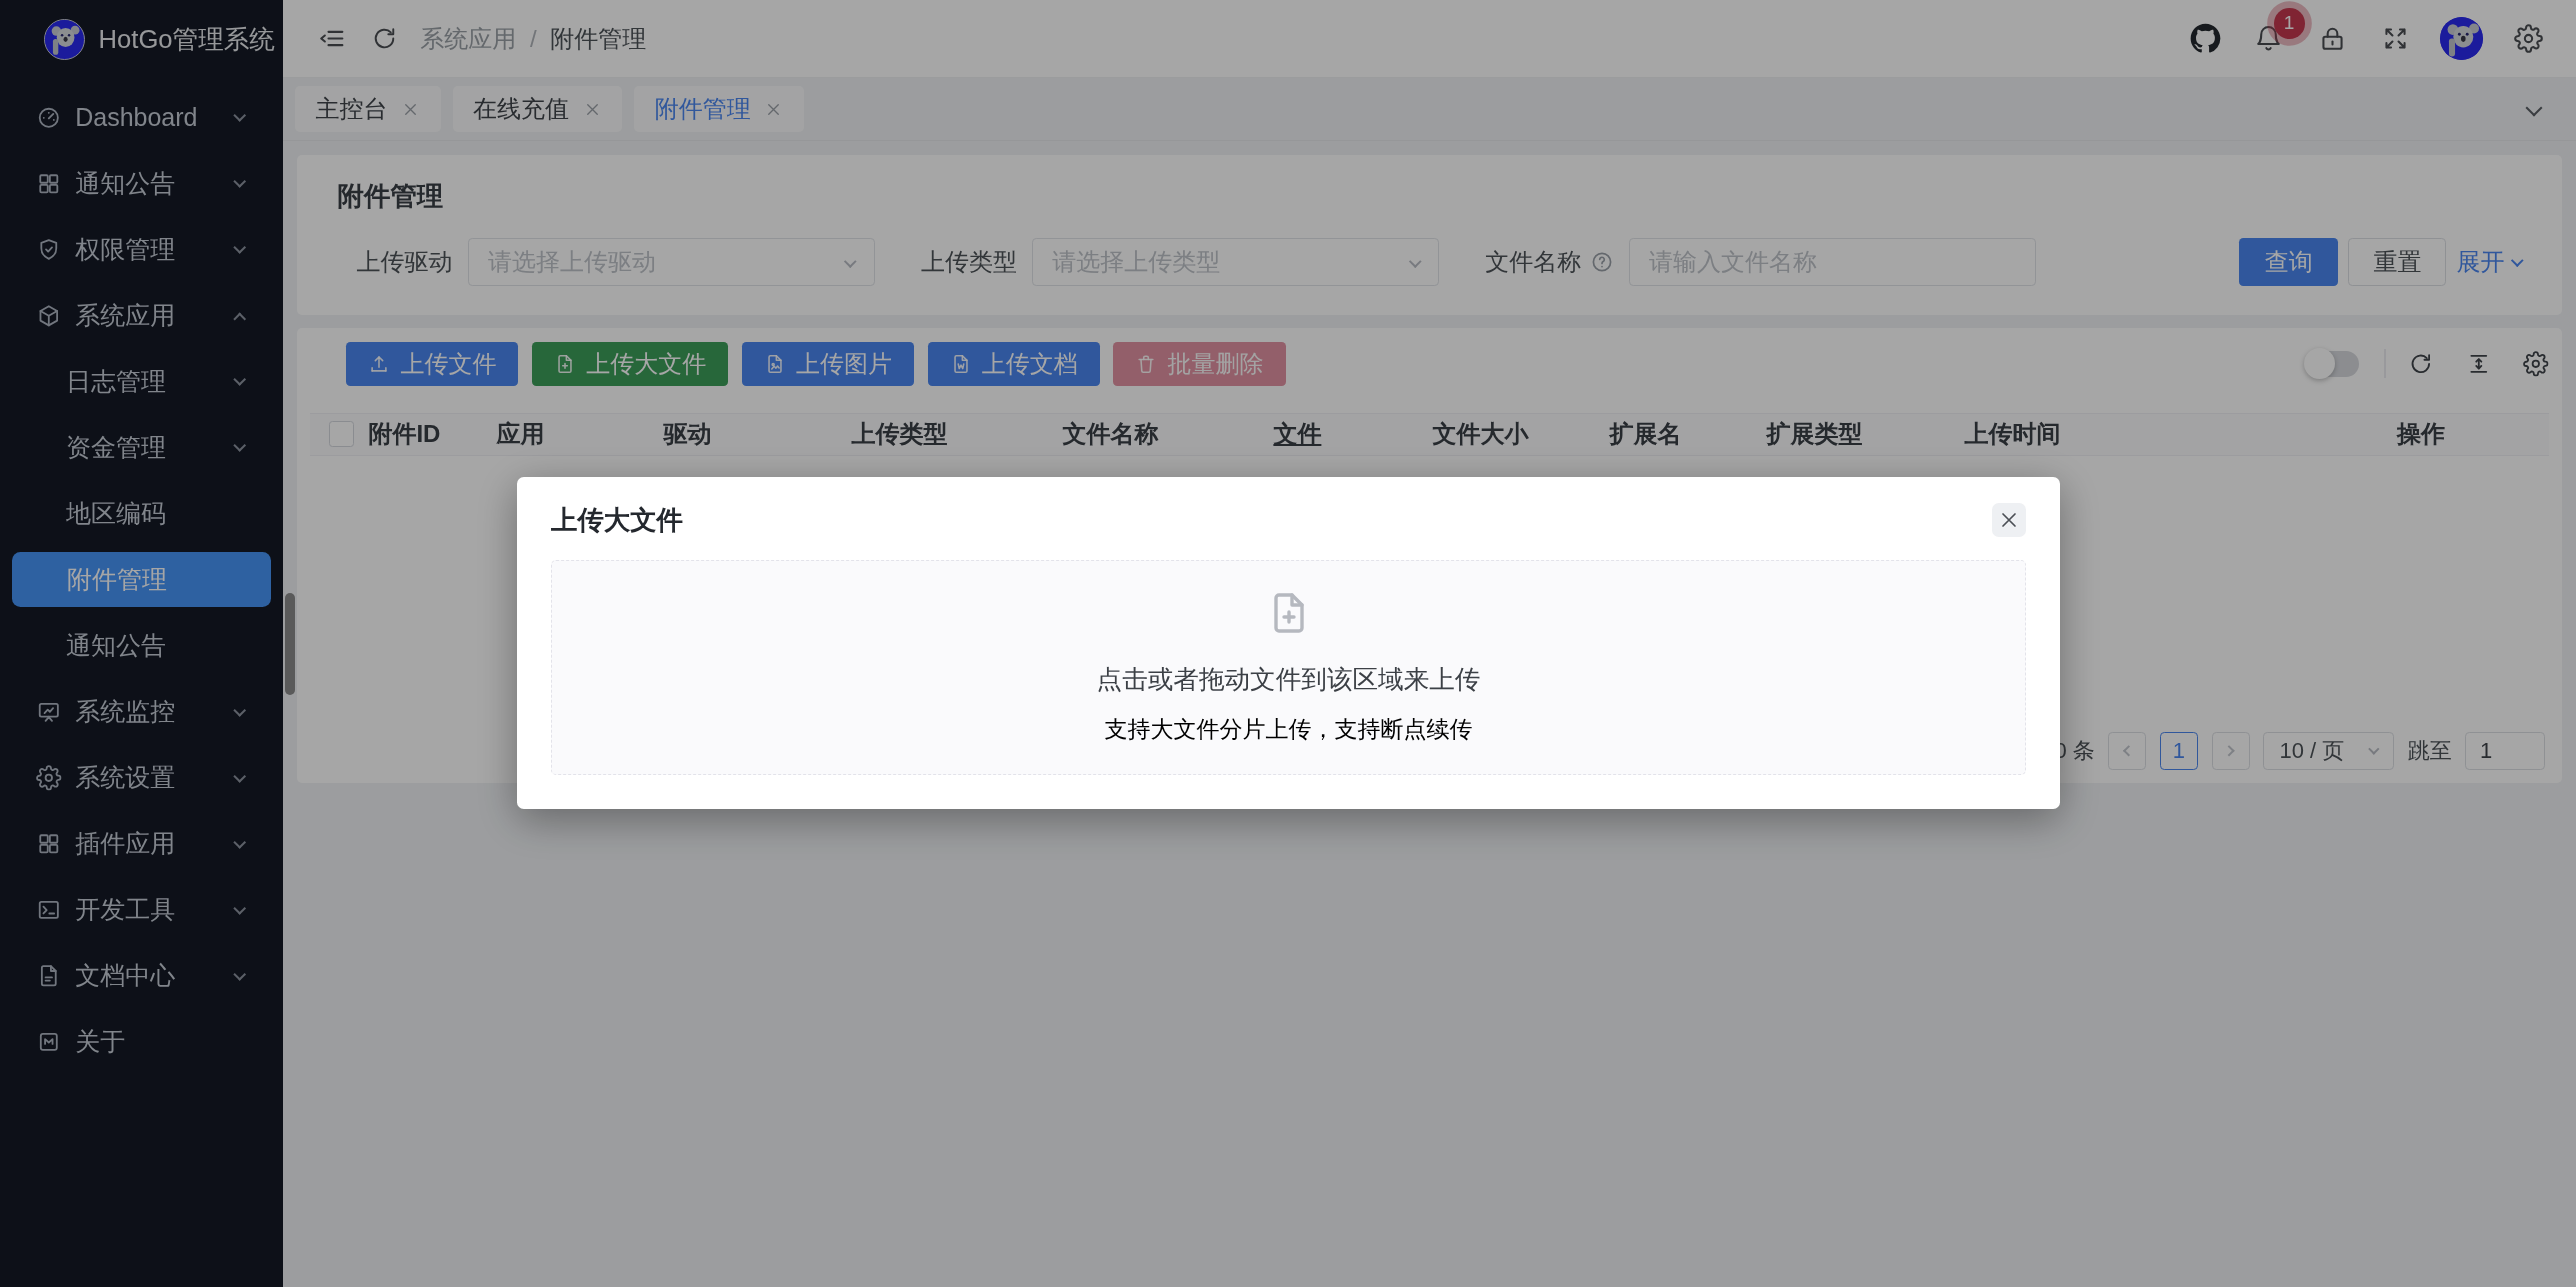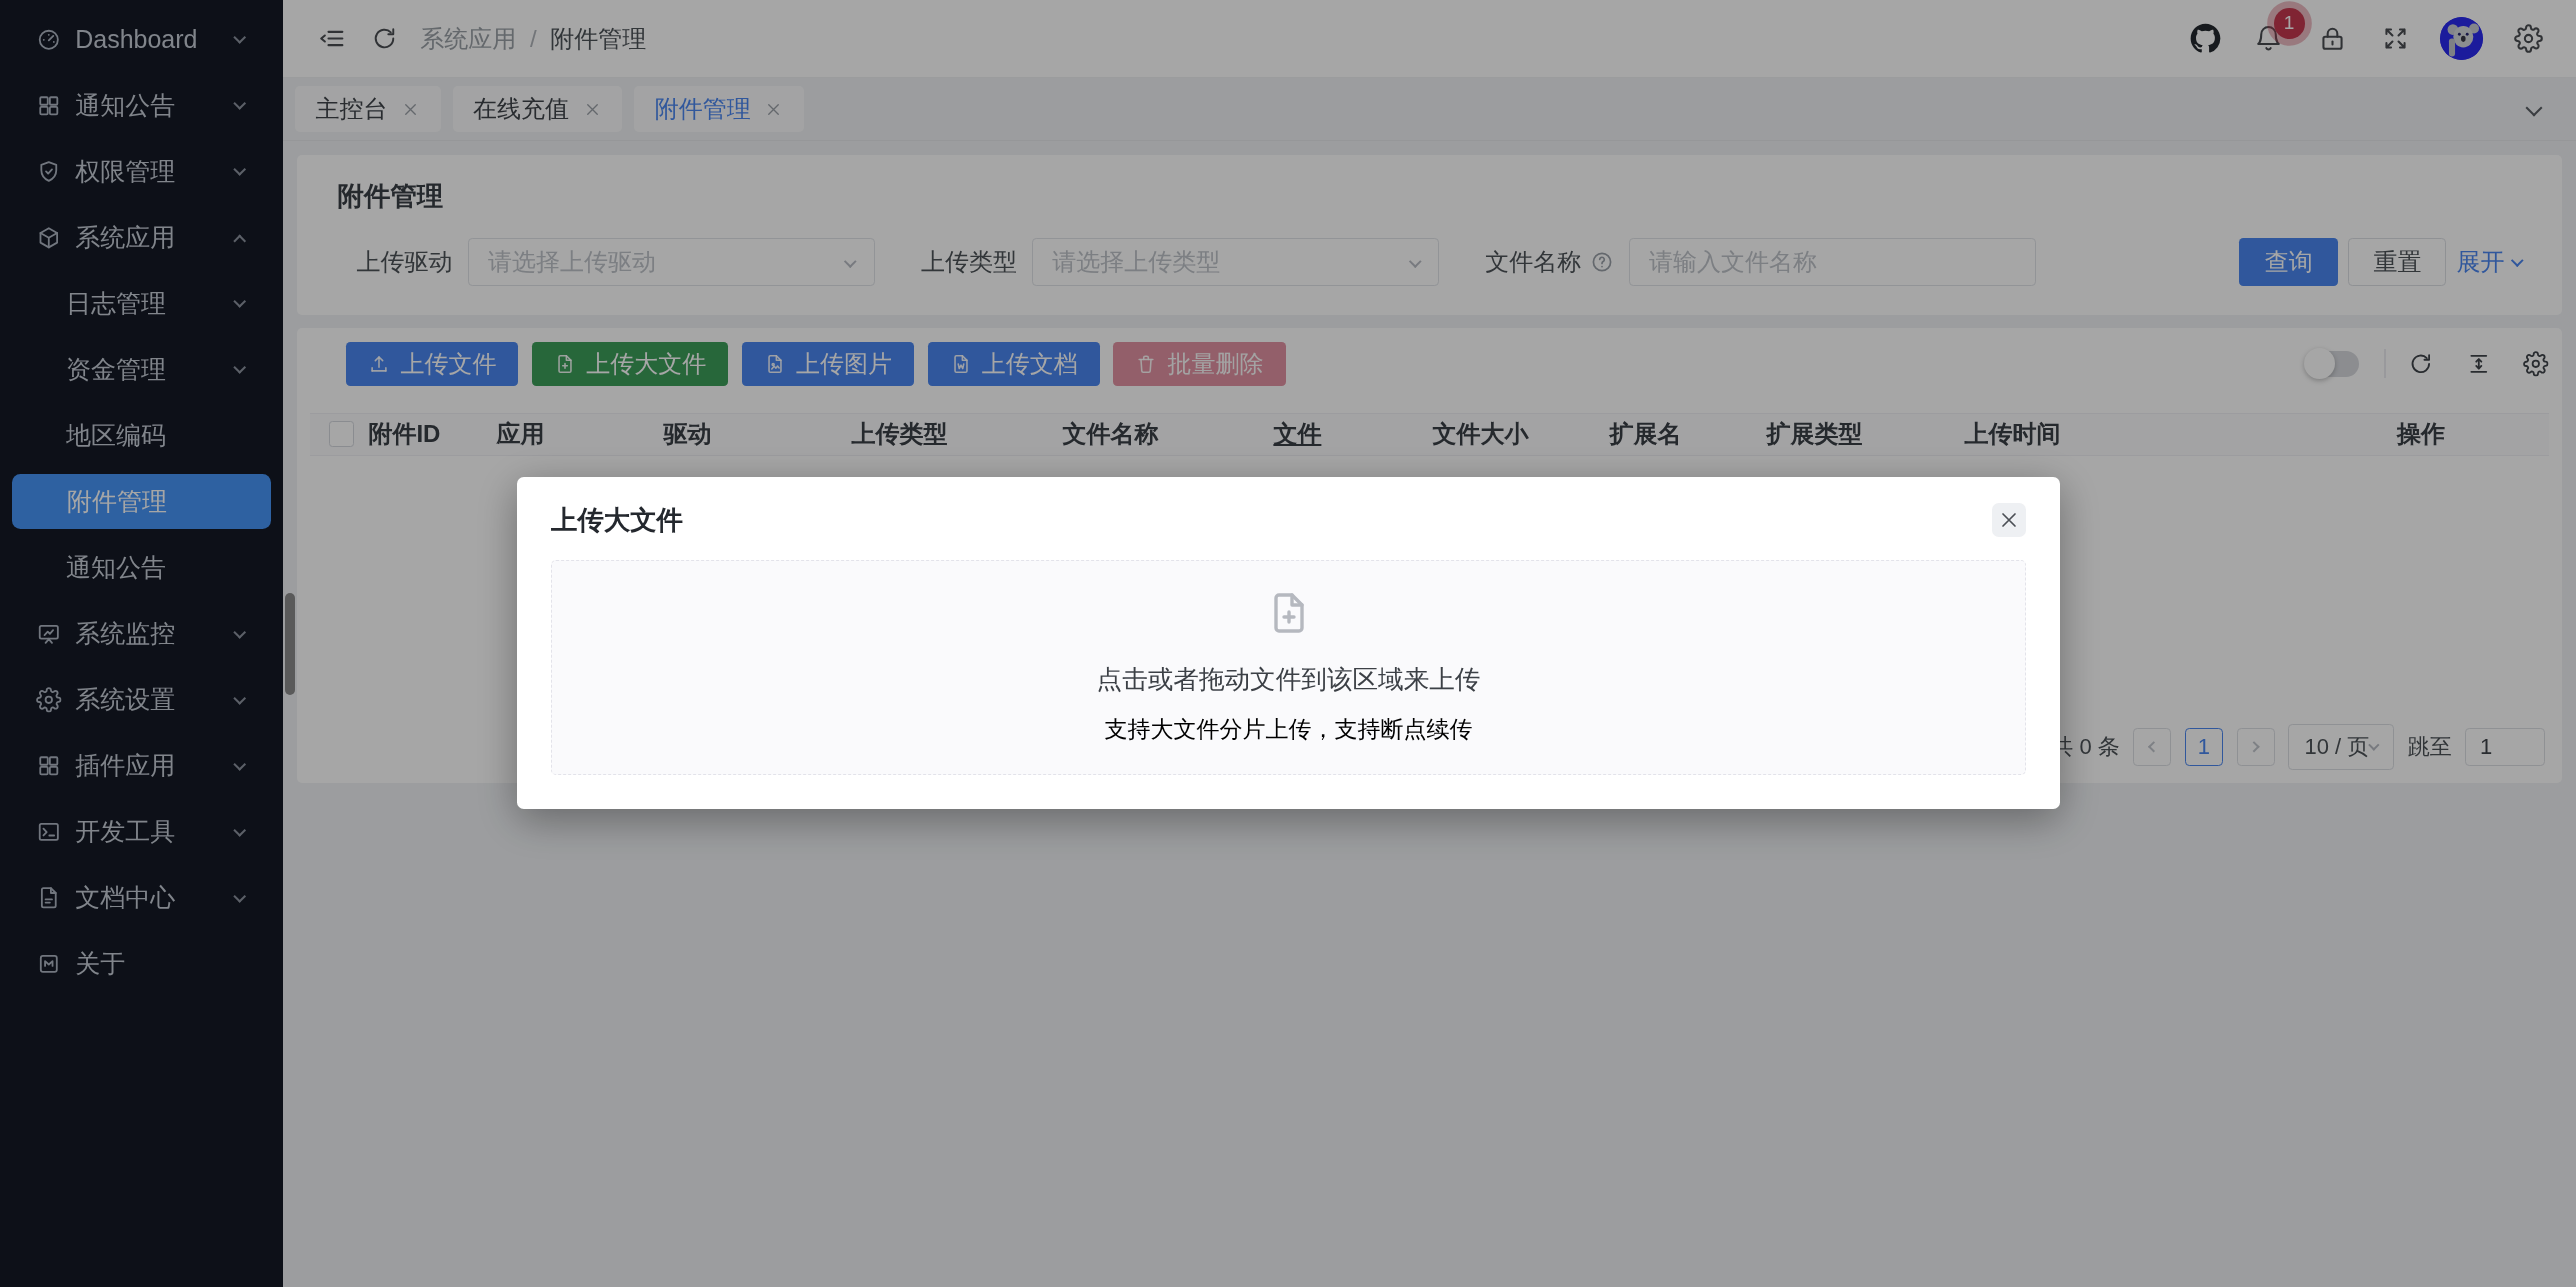--- a/index.html
+++ b/index.html
@@ -96,22 +96,22 @@
   .cbx { width:25.6px; height:25.6px; border:1.7px solid #d4d7dd; border-radius:3.4px; background:#fff; margin-left:8.5px; }
 
   .pagination { position:absolute; right:17px; bottom:13.6px; display:flex; align-items:center; gap:13.6px;
     font-size:22px; color:#4d5358; }
   .pg-box { width:38px; height:38px; border:1.7px solid #dcdfe4; border-radius:4.3px; background:#fff;
     display:flex; align-items:center; justify-content:center; cursor:pointer; color:#c2c6cd; }
   .pg-box .chev { width:7.7px; height:7.7px; }
   .chev.left { transform:rotate(135deg); margin-left:3.4px; }
   .chev.right { transform:rotate(-45deg); margin-right:3.4px; }
   .pg-box.active { border-color:#4a86f0; color:#4a86f0; font-size:22px; }
-  .pg-select { height:46px; border:1.7px solid #dcdfe4; border-radius:4.3px; background:#fff; display:flex;
-    align-items:center; gap:1px; padding:0 15.3px; cursor:pointer; }
+  .pg-select { height:38px; border:1.7px solid #dcdfe4; border-radius:4.3px; background:#fff; display:flex;
+    align-items:center; gap:26px; padding:0 15.3px; cursor:pointer; }
   .pg-select .chev { width:7.7px; height:7.7px; color:#b8bcc4; margin-top:-2.6px; }
   .pg-jump { width:80px; height:38px; border:1.7px solid #dcdfe4; border-radius:4.3px; padding:0 13.6px;
     font-size:22px; color:#3f444a; outline:none; font-family:inherit; }
 
   
   .mask { position:fixed; inset:0; background:rgba(0,0,0,0.35); z-index:90; }
   .modal { position:fixed; left:517px; top:477px; width:1543px; height:332px; background:#fff; border-radius:6.8px;
     z-index:95; box-shadow:0 10.2px 41px rgba(0,0,0,.35); padding:25.6px 34px; }
   .modal-head { display:flex; align-items:flex-start; }
   .modal-title { font-size:26.4px; font-weight:600; color:#24282e; }
@@ -288,20 +288,26 @@
       <ellipse cx="13" cy="11" rx="5.6" ry="6" fill="#d6dade"></ellipse>
       <circle cx="10.8" cy="9.6" r="0.8" fill="#2a2a70"></circle>
       <circle cx="15.2" cy="9.6" r="0.8" fill="#2a2a70"></circle>
       <ellipse cx="13" cy="12.2" rx="1.3" ry="1.7" fill="#3a3a46"></ellipse>
       <rect x="5" y="12" width="3.4" height="10" rx="1.6" fill="#c2c6cd"></rect>
     </symbol>
   </defs>
 </svg>
 
 <aside class="sidebar">
+  <div class="logo-row">
+    <span class="logo-badge"><svg class="ic" width="38" height="38" viewBox="0 0 44 44">
+          <use href="#i-koala"></use>
+        </svg></span>
+    <span class="logo-title">HotGo管理系统</span>
+  </div>
   <nav class="nav">
     <div class="srow">
       <svg class="ic mi" width="25.6" height="25.6" viewBox="0 0 30 30">
           <use href="#i-dashboard"></use>
         </svg>
       <span class="slabel">Dashboard</span>
       <span class="chev"></span>
     </div>
     <div class="srow">
       <svg class="ic mi" width="25.6" height="25.6" viewBox="0 0 30 30">

